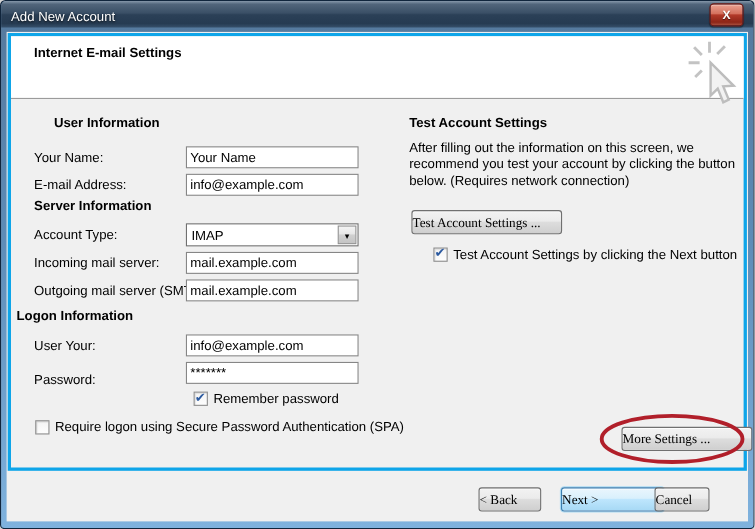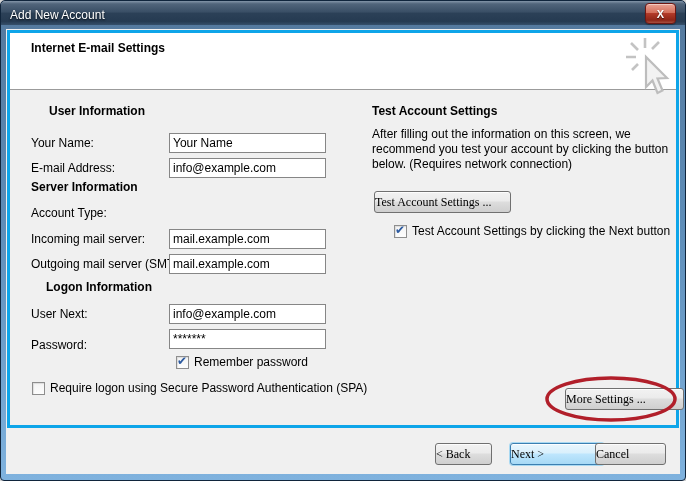--- a/index.html
+++ b/index.html
@@ -129,30 +129,36 @@
 
       <span class="lbl" style="top:103px;">Your Name:</span>
       <input class="txt" style="top: 100px;" value="Your Name">
 
       <span class="lbl" style="top:128px;">E-mail Address:</span>
       <input class="txt" style="top: 125px;" value="info@example.com">
 
       <div class="sec" style="left:21px; top:147px;">Server Information</div>
 
       <span class="lbl" style="top:173px;">Account Type:</span>
+      <div class="combo" style="top:170px;">
+        <span class="val">IMAP</span>
+        <div class="drop">
+          <span>▼</span>
+        </div>
+      </div>
 
       <span class="lbl" style="top:199px;">Incoming mail server:</span>
       <input class="txt" style="top: 196px;" value="mail.example.com">
 
       <span class="lbl" style="top:224px;">Outgoing mail server (SMTP):</span>
       <input class="txt" style="top: 221px;" value="mail.example.com">
 
-      <div class="sec" style="left:36px; top:247px;">Logon Information</div>
-
-      <span class="lbl" style="top:274px;">User Next:</span>
+      <div class="sec" style="left:5px; top:247px;">Logon Information</div>
+
+      <span class="lbl" style="top:274px;">User Your:</span>
       <input class="txt" style="top: 271px;" value="info@example.com">
 
       <span class="lbl" style="top:305px;">Password:</span>
       <input class="txt" style="top: 296px;" value="*******">
 
       <div class="cb" style="left:166px; top:322px;">
         <span class="cb-box">
           <span class="cb-check">✔</span>
         </span>
         <span class="cb-label">Remember password</span>
@@ -179,16 +185,16 @@
       <div class="btn" style="left:555px; top:355px; width:119px;">More Settings ...</div>
 
       <svg class="annotation-svg" style="left:531px; top:342px;" width="140" height="49" viewBox="0 0 140 49">
         <ellipse cx="70" cy="24" rx="64" ry="21" fill="none" stroke-width="3.5" stroke="#b11f2a"></ellipse>
       </svg>
 
     </div>
 
     <div class="btn" style="left:429px; top:414px; width:57px;">&lt; Back</div>
     <div class="btn btn-default" style="left:504px; top:414px; width:94px;">Next &gt;</div>
-    <div class="btn" style="left:589px; top:414px; width:71px;">Cancel</div>
+    <div class="btn" style="left:589px; top:414px; width:50px;">Cancel</div>
 
   </div>
 </div>
 
 </body></html>

